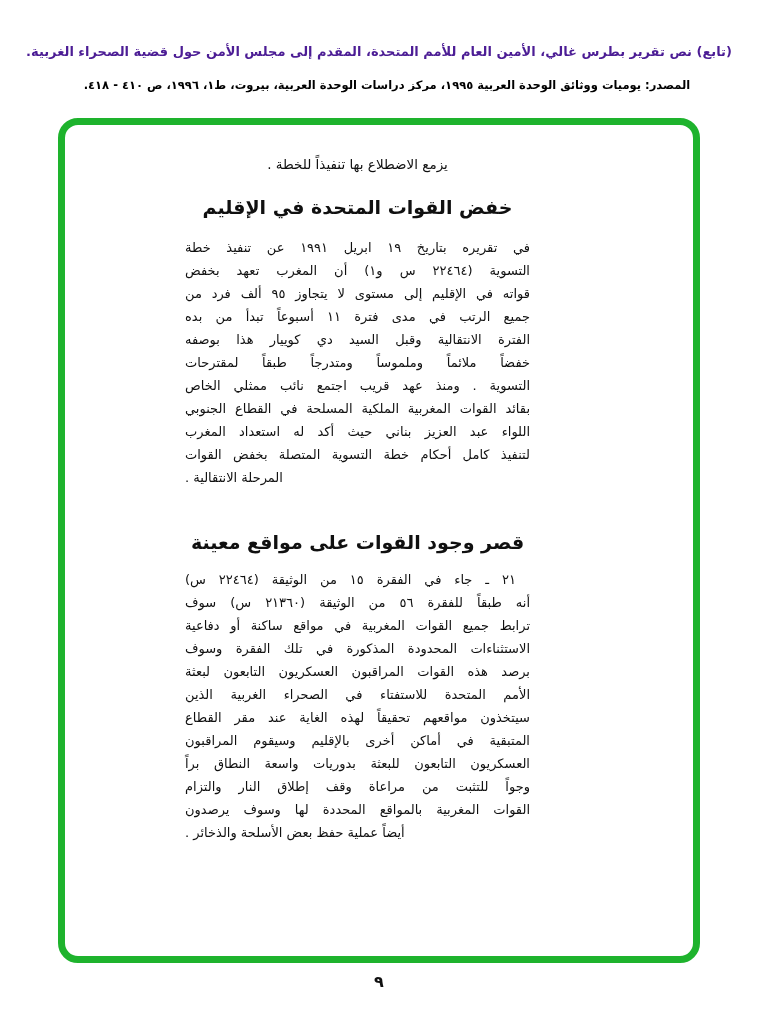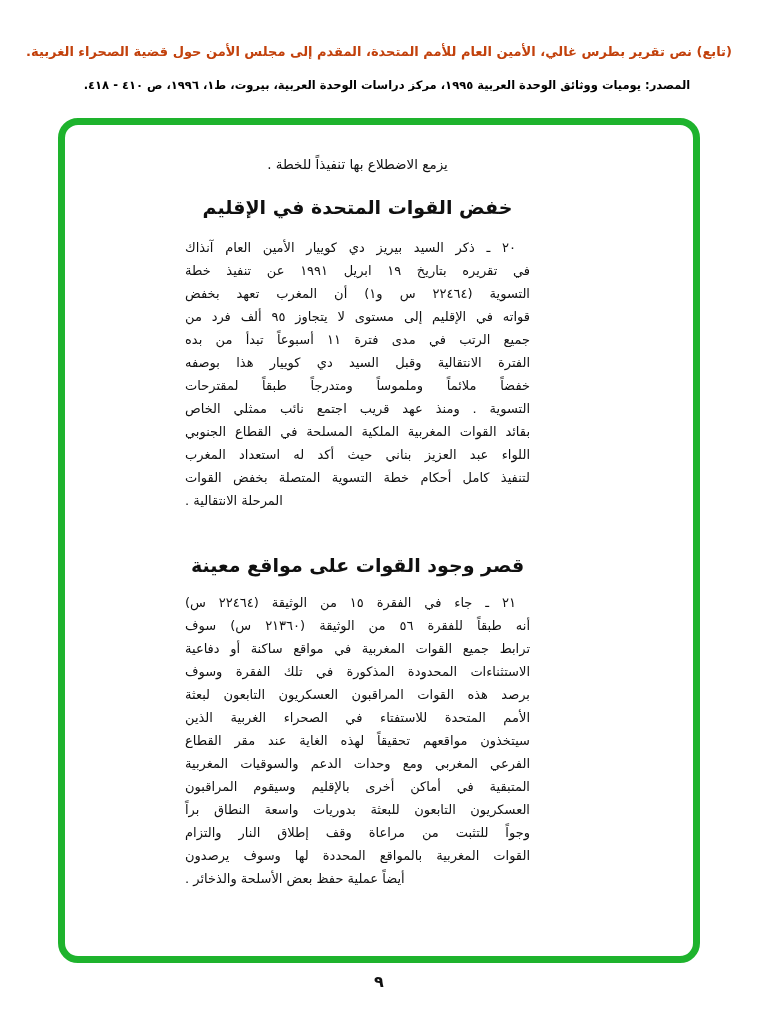--- a/index.html
+++ b/index.html
@@ -10,21 +10,21 @@
     position: relative;
     color: #000;
   }
   .page { position: absolute; inset: 0; background: #fff; }
 
   
   .hdr1 {
     position: absolute; top: 42px; left: 18px; right: 18px;
     direction: rtl; text-align: center;
     font-weight: bold; font-size: 13px; line-height: 20px;
-    color: #c2410c;
+    color: #4c1d95;
   }
   .hdr2 {
     position: absolute; top: 76px; left: 40px; right: 24px;
     direction: rtl; text-align: center;
     font-weight: bold; font-size: 11.5px; line-height: 18px;
     color: #000;
   }
 
   
   .green-box {
@@ -83,21 +83,20 @@
   <div class="hdr2">المصدر: يوميات ووثائق الوحدة العربية ١٩٩٥، مركز دراسات الوحدة العربية، بيروت، ط١، ١٩٩٦، ص ٤١٠ - ٤١٨.</div>
 
   <div class="green-box">
     <div class="column">
 
       <div class="intro">يزمع الاضطلاع بها تنفيذاً للخطة .</div>
 
       <div class="sec-heading h1">خفض القوات المتحدة في الإقليم</div>
 
       <div class="para p20">
-          <div class="line first">٢٠ ـ ذكر السيد بيريز دي كوييار الأمين العام آنذاك</div>
           <div class="line">في تقريره بتاريخ ١٩ ابريل ١٩٩١ عن تنفيذ خطة</div>
           <div class="line">التسوية (٢٢٤٦٤ س و١) أن المغرب تعهد بخفض</div>
           <div class="line">قواته في الإقليم إلى مستوى لا يتجاوز ٩٥ ألف فرد من</div>
           <div class="line">جميع الرتب في مدى فترة ١١ أسبوعاً تبدأ من بده</div>
           <div class="line">الفترة الانتقالية وقبل السيد دي كوييار هذا بوصفه</div>
           <div class="line">خفضاً ملائماً وملموساً ومتدرجاً طبقاً لمقترحات</div>
           <div class="line">التسوية . ومنذ عهد قريب اجتمع نائب ممثلي الخاص</div>
           <div class="line">بقائد القوات المغربية الملكية المسلحة في القطاع الجنوبي</div>
           <div class="line">اللواء عبد العزيز بناني حيث أكد له استعداد المغرب</div>
           <div class="line">لتنفيذ كامل أحكام خطة التسوية المتصلة بخفض القوات</div>
@@ -107,21 +106,20 @@
       <div class="sec-heading h2">قصر وجود القوات على مواقع معينة</div>
 
       <div class="para p21">
           <div class="line first">٢١ ـ جاء في الفقرة ١٥ من الوثيقة (٢٢٤٦٤ س)</div>
           <div class="line">أنه طبقاً للفقرة ٥٦ من الوثيقة (٢١٣٦٠ س) سوف</div>
           <div class="line">ترابط جميع القوات المغربية في مواقع ساكنة أو دفاعية</div>
           <div class="line">الاستثناءات المحدودة المذكورة في تلك الفقرة وسوف</div>
           <div class="line">برصد هذه القوات المراقبون العسكريون التابعون لبعثة</div>
           <div class="line">الأمم المتحدة للاستفتاء في الصحراء الغربية الذين</div>
           <div class="line">سيتخذون مواقعهم تحقيقاً لهذه الغاية عند مقر القطاع</div>
-          <div class="line">الفرعي المغربي ومع وحدات الدعم والسوقيات المغربية</div>
           <div class="line">المتبقية في أماكن أخرى بالإقليم وسيقوم المراقبون</div>
           <div class="line">العسكريون التابعون للبعثة بدوريات واسعة النطاق براً</div>
           <div class="line">وجواً للتثبت من مراعاة وقف إطلاق النار والتزام</div>
           <div class="line">القوات المغربية بالمواقع المحددة لها وسوف يرصدون</div>
           <div class="line last">أيضاً عملية حفظ بعض الأسلحة والذخائر .</div>
         </div>
 
     </div>
   </div>
 

